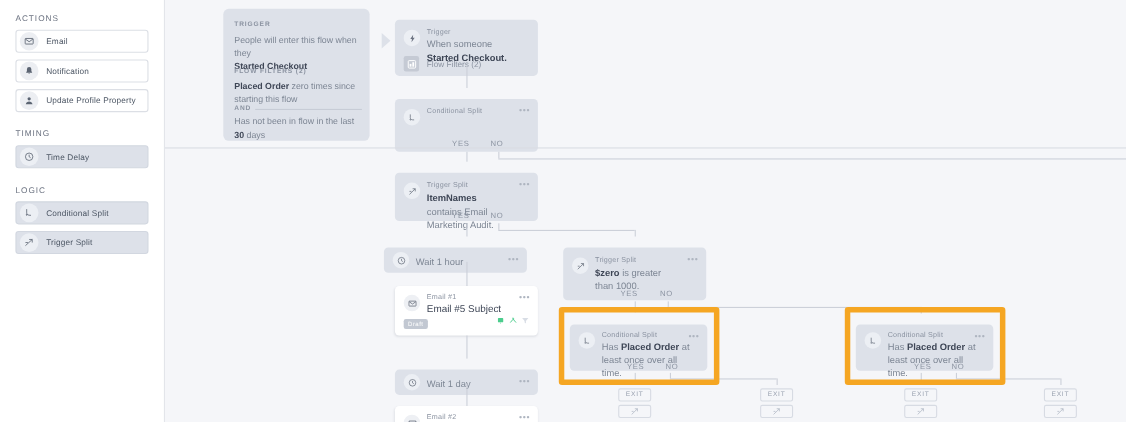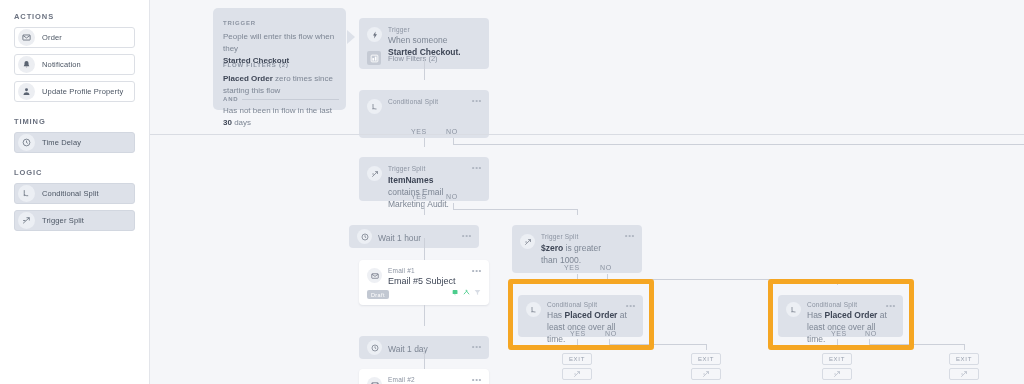--- a/index.html
+++ b/index.html
@@ -11,21 +11,21 @@
   #app{ position:relative; width:1024px; height:384px; }
 
   
   #sidebar{
     position:absolute; left:0; top:0; width:150px; height:384px;
     background:#ffffff; border-right:1px solid #e3e5ea;
     padding:10px 14px 0 14px;
   }
   .side-head{
     font-size:7.5px; letter-spacing:.9px; color:#6b7280;
-    font-weight:700; text-transform:uppercase;
+    font-weight:400; text-transform:uppercase;
     margin:2px 0 6px 0;
   }
   .side-head.t2{ margin-top:15px; }
   .side-item{
     height:21px; border:1px solid #dcdfe5; border-radius:3px;
     background:#ffffff; display:flex; align-items:center;
     margin-bottom:6px; padding-left:3px;
   }
   .side-item.shaded{ background:#dde1e9; border-color:#d2d7e0; }
   .side-ico{
@@ -67,21 +67,21 @@
     width:15px; height:15px; border-radius:50%;
     background:#eceff4; display:flex; align-items:center; justify-content:center;
   }
   .node.white .n-ico{ background:#eef0f4; }
   .n-kick{ position:absolute; left:29px; top:8px; font-size:6.5px; color:#8b93a1; letter-spacing:.2px; }
   .n-body{ position:absolute; left:29px; top:17px; right:26px; font-size:8.5px; color:#7d8694; line-height:12px; }
   .n-body b{ color:#3e4656; font-weight:700; }
   .dots{ position:absolute; right:7px; top:7px; font-size:8px; color:#aeb5c0; letter-spacing:.6px; line-height:8px;}
 
   
-  #infoCard{ left:63px; top:8px; width:133px; height:102px; }
+  #infoCard{ left:53px; top:8px; width:133px; height:120px; }
   .ic-h{ position:absolute; font-size:6px; color:#8b93a1; letter-spacing:.8px; font-weight:700; }
   .ic-t{ position:absolute; font-size:8px; color:#7d8694; line-height:12px; }
   .ic-t b{ color:#3e4656; font-weight:700; }
   .ic-rule{ position:absolute; height:1px; background:#c7ccd6; }
   #tail{
     position:absolute; left:197px; top:30px; width:0;height:0;
     border-top:7px solid transparent; border-bottom:7px solid transparent;
     border-left:8px solid #dde1e9;
   }
 
@@ -134,21 +134,21 @@
 
     <div class="side-head">ACTIONS</div>
 
     <div class="side-item">
       <span class="side-ico">
         <svg width="9" height="9" viewBox="0 0 16 16">
             <rect x="1.5" y="3.5" width="13" height="9" rx="1" fill="none" stroke="#5b6472" stroke-width="1.4"></rect>
             <path d="M2 4.6l6 4.2 6-4.2" fill="none" stroke="#5b6472" stroke-width="1.4"></path>
           </svg>
       </span>
-      <span class="side-label">Order</span>
+      <span class="side-label">Email</span>
     </div>
 
     <div class="side-item">
       <span class="side-ico">
         <svg width="9" height="9" viewBox="0 0 16 16">
             <path d="M8 1.6a3.6 3.6 0 0 0-3.6 3.6v3L3 11h10l-1.4-2.8v-3A3.6 3.6 0 0 0 8 1.6z" fill="#5b6472"></path>
             <path d="M6.6 12a1.5 1.5 0 0 0 2.8 0z" fill="#5b6472"></path>
           </svg>
       </span>
       <span class="side-label">Notification</span>

